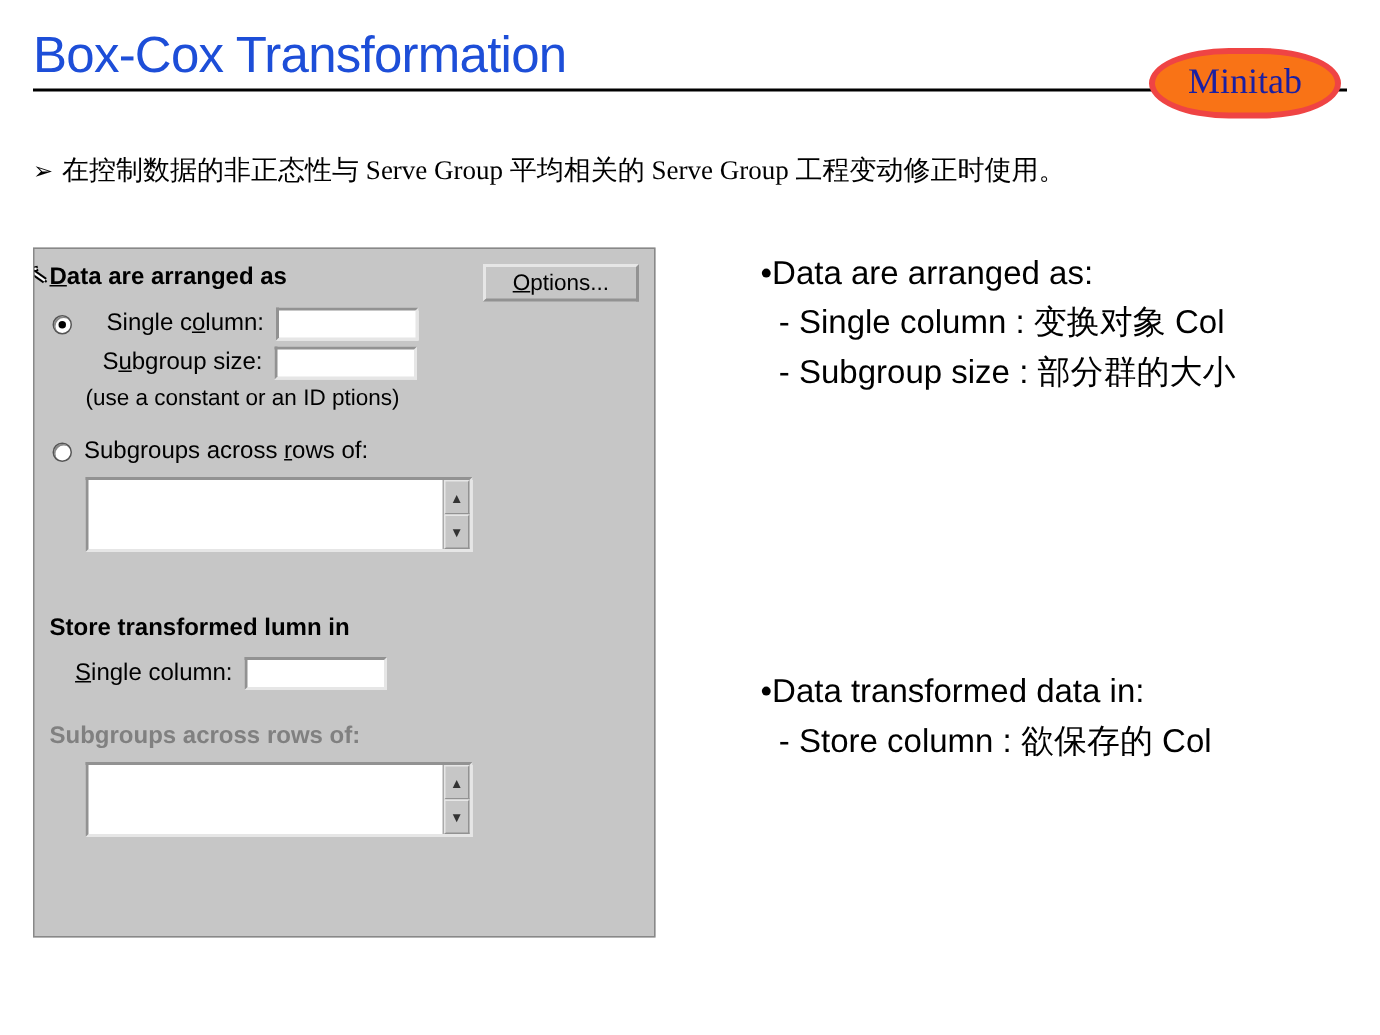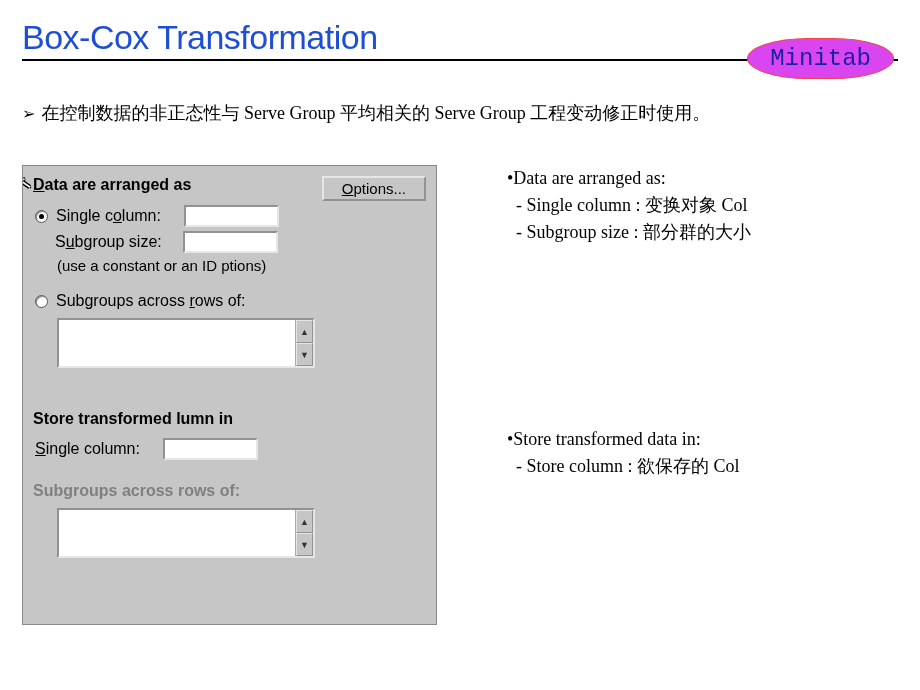--- a/index.html
+++ b/index.html
@@ -32,27 +32,27 @@
     left: 0;
     right: 0;
     bottom: 0;
     height: 2px;
     background: #000;
   }
   .badge {
     position: absolute;
     right: 4px;
     bottom: -18px;
-    background: #d946ef;
+    background: #f97316;
     color: #1a1fa3;
-    font-family: Liberation Mono, monospace;
+    font-family: Liberation Serif, serif;
     font-size: 24px;
     padding: 6px 22px;
     border-radius: 50%/60%;
-    border: 1px solid #ef4444;
+    border: 4px solid #ef4444;
   }
   .intro {
     margin-top: 40px;
     font-size: 18px;
     font-family: "Times New Roman", SimSun, serif;
     display: flex;
     align-items: flex-start;
     gap: 6px;
   }
   .bullet-arrow {
@@ -122,21 +122,21 @@
     flex: 0 0 auto;
   }
   .radio.selected::after {
     content: "";
     position: absolute;
     top: 3px; left: 3px;
     width: 5px; height: 5px;
     border-radius: 50%;
     background: #000;
   }
-  .field-label { min-width: 120px; }
+  .field-label { min-width: 120px; text-align: right; }
   .sub-indent { margin-left: 22px; }
   .text-input {
     width: 95px;
     height: 22px;
     background: #fff;
     border: 2px inset #e6e6e6;
   }
   .hint {
     margin: 4px 0 18px 24px;
     font-size: 15px;
@@ -173,22 +173,22 @@
   .store-label {
     font-weight: bold;
     margin-bottom: 10px;
   }
   .disabled {
     color: #808080;
     font-weight: bold;
     margin-top: 22px;
   }
   .notes {
-    font-family: Liberation Serif, serif;
-    font-size: 18px;
+    font-family: Liberation Sans, sans-serif;
+    font-size: 22px;
     line-height: 1.5;
   }
   .note-block { margin-bottom: 180px; }
   .note-block:last-child { margin-bottom: 0; }
   .ul { text-decoration: underline; }
 </style>
 </head>
 <body>
 
 <div class="slide">
@@ -257,18 +257,18 @@
       </div>
     </div>
 
     <div class="notes">
       <div class="note-block">
         <div>•Data are arranged as:</div>
         <div style="white-space:pre;">  - Single column : 变换对象 Col</div>
         <div style="white-space:pre;">  - Subgroup size : 部分群的大小</div>
       </div>
       <div class="note-block">
-        <div>•Store transformed data in:</div>
+        <div>•Data transformed data in:</div>
         <div style="white-space:pre;">  - Store column : 欲保存的 Col</div>
       </div>
     </div>
   </div>
 </div>
 
 </body></html>

